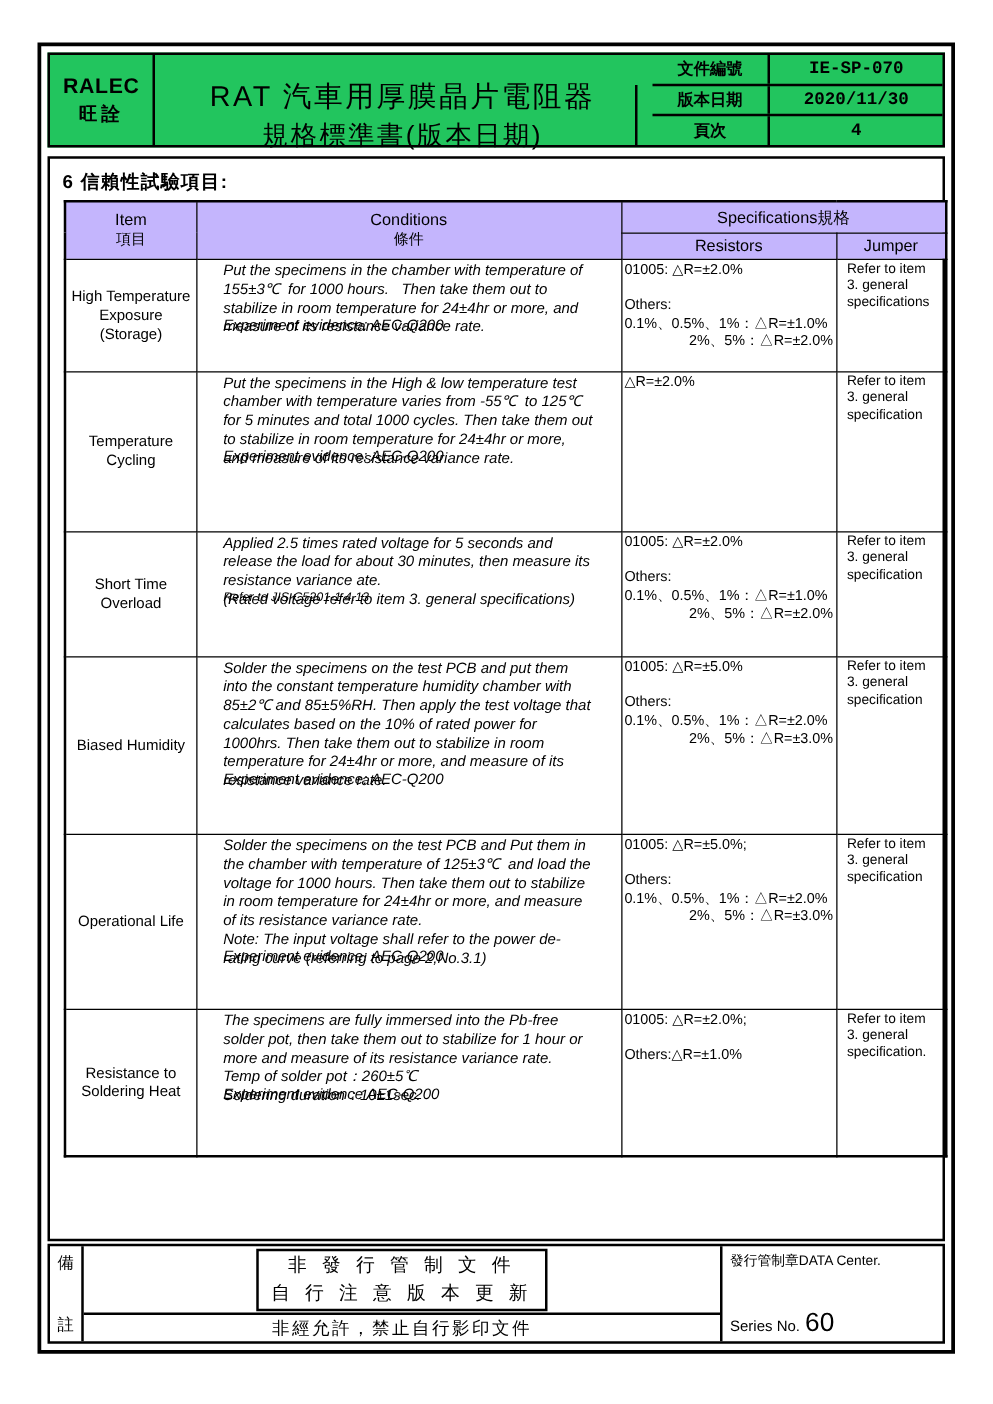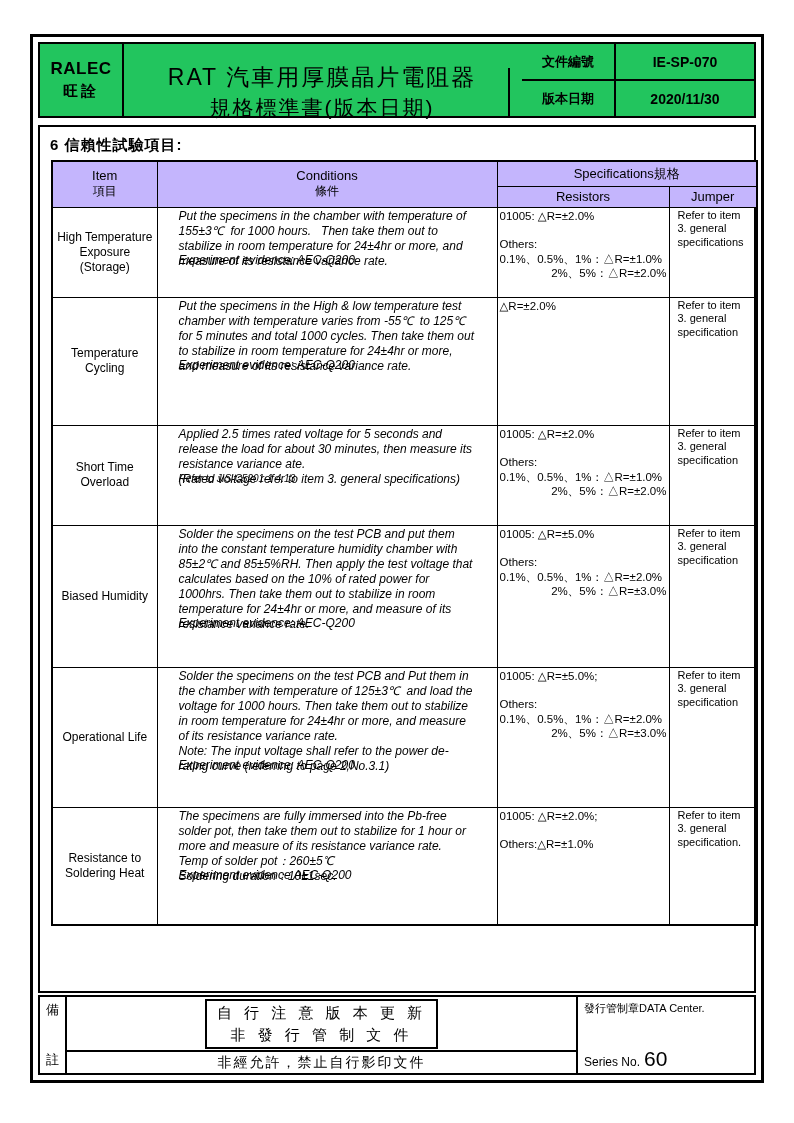--- a/index.html
+++ b/index.html
@@ -16,21 +16,21 @@
   .logo-cell { width: 84px; border-right: 2px solid #000; display: flex; flex-direction: column; align-items: center; justify-content: center; gap: 3px; }
   .logo-en { font-weight: bold; font-size: 17px; letter-spacing: 0.5px; }
   .logo-zh { font-weight: bold; font-size: 15px; letter-spacing: 3px; }
   .title-cell { flex: 1; border-right: 2px solid #000; display: flex; flex-direction: column; align-items: center; justify-content: center; gap: 1px; margin-top: 24px; }
   .title-l1 { font-size: 23px; letter-spacing: 2px; }
   .title-l2 { font-size: 21px; letter-spacing: 2px; }
   .docinfo { width: 232px; display: flex; flex-direction: column; }
   .doc-row { flex: 1; display: flex; border-bottom: 2px solid #000; }
   .doc-row:last-child { border-bottom: none; }
   .doc-label { width: 94px; border-right: 2px solid #000; display: flex; align-items: center; justify-content: center; font-weight: bold; font-size: 13px; }
-  .doc-value { flex: 1; display: flex; align-items: center; justify-content: center; font-weight: bold; font-size: 14px; }
+  .doc-value { flex: 1; display: flex; align-items: center; justify-content: center; font-weight: bold; font-size: 14px; font-family: Liberation Mono, monospace; }
 
   
   .body-box { position: absolute; left: 38px; top: 125px; width: 718px; height: 868px; border: 2px solid #000; background: #fff; }
   .section-heading { margin: 9px 0 5px 10px; font-size: 15px; font-weight: bold; letter-spacing: 1px; }
 
   table.rel { border-collapse: collapse; margin-left: 11px; table-layout: fixed; width: 705px; border: 2px solid #000; }
   table.rel th, table.rel td { border: 1px solid #000; }
   thead th { background: #c4b5fd; font-weight: normal; font-size: 13px; text-align: center; padding: 1px 2px; }
   .th-zh { font-size: 12px; }
 
@@ -73,20 +73,24 @@
       <div class="title-l2">規格標準書(版本日期)</div>
     </div>
     <div class="docinfo">
       <div class="doc-row">
         <div class="doc-label">文件編號</div>
         <div class="doc-value">IE-SP-070</div>
       </div>
       <div class="doc-row">
         <div class="doc-label">版本日期</div>
         <div class="doc-value">2020/11/30</div>
+      </div>
+      <div class="doc-row">
+        <div class="doc-label">頁次</div>
+        <div class="doc-value">4</div>
       </div>
     </div>
   </div>
 
   <div class="body-box">
     <div class="section-heading">6 信賴性試驗項目:</div>
 
     <table class="rel">
       <colgroup>
         <col style="width:105px">
@@ -224,22 +228,22 @@
   </div>
 
   <div class="footer-box">
     <div class="f-left">
       <div>備</div>
       <div>註</div>
     </div>
     <div class="f-mid">
       <div class="f-mid-top">
         <div class="notice-box">
+          <div>非 發 行 管 制 文 件</div>
           <div>自 行 注 意 版 本 更 新</div>
-          <div>非 發 行 管 制 文 件</div>
         </div>
       </div>
       <div class="f-mid-bottom">非經允許，禁止自行影印文件</div>
     </div>
     <div class="f-right">
       <div class="stamp">發行管制章DATA Center.</div>
       <div class="series">
         <span>Series No.</span>
         <span class="series-value">60</span>
       </div>

